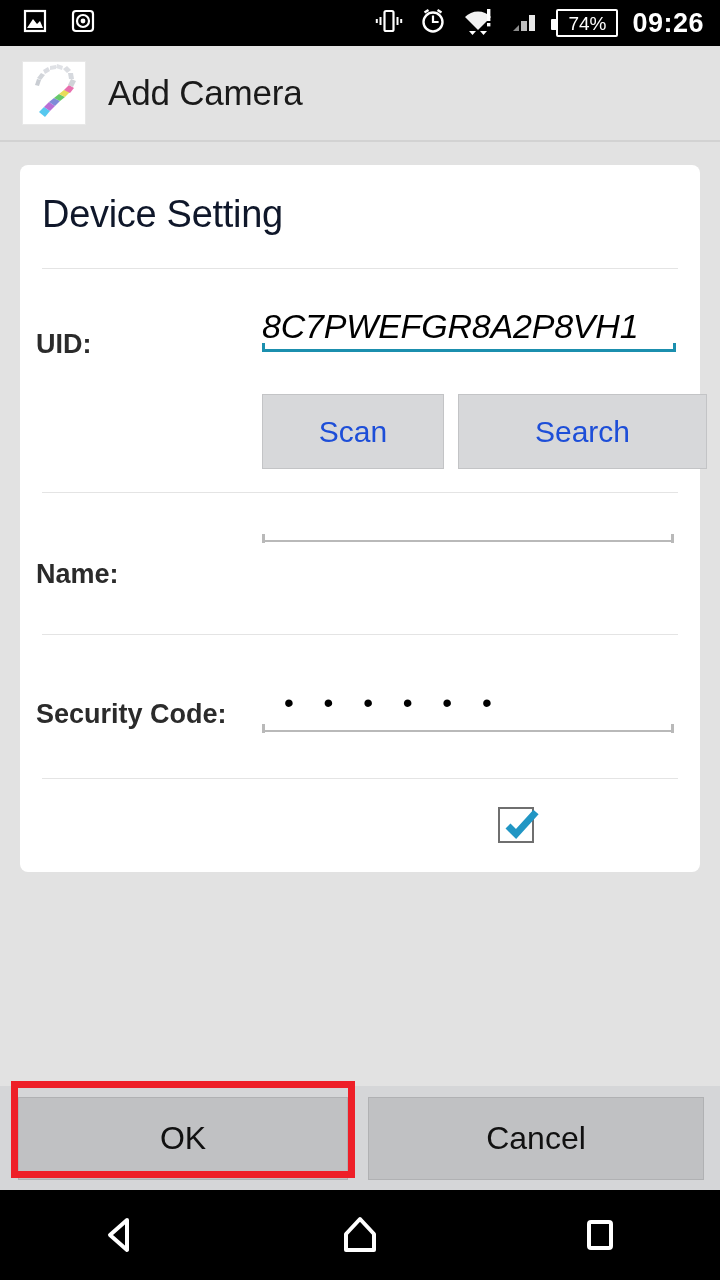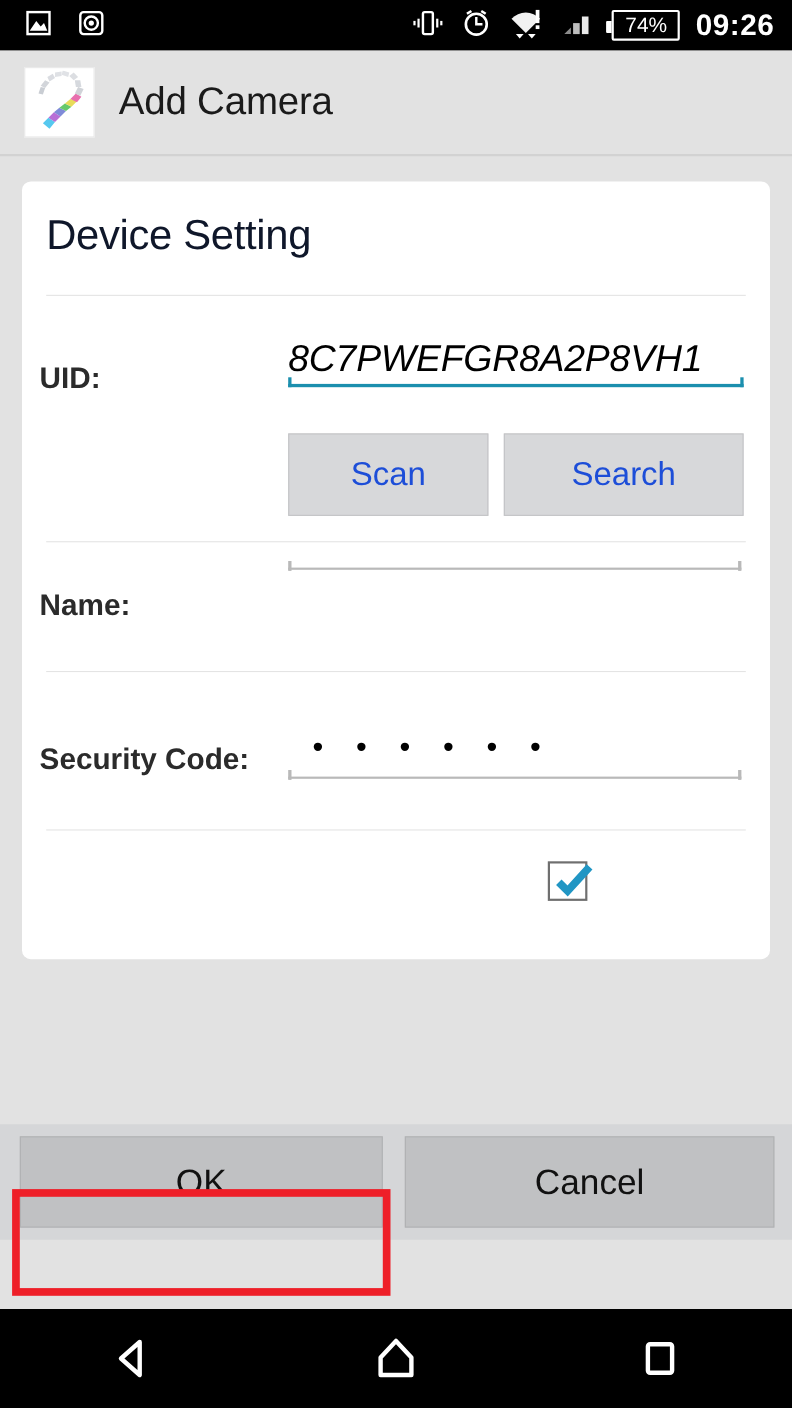--- a/index.html
+++ b/index.html
@@ -82,21 +82,21 @@
   .dots { font-size: 28px; color: #000; letter-spacing: 11px; line-height: 1; }
 
   .checkbox {
     position: relative; width: 36px; height: 36px;
     border: 2px solid #6f6f6f; background: #fff;
   }
   .checkbox svg { position: absolute; left: -4px; top: -9px; }
 
   
   .bottombar {
-    position: absolute; left: 0; top: 1022px; width: 720px; height: 105px;
+    position: absolute; left: 0; top: 1086px; width: 720px; height: 105px;
     background: #d5d6d8;
   }
   .btn-action {
     position: absolute; background: #c0c1c3; border: 1px solid #b0b1b3;
     font-size: 32px; color: #111;
     display: flex; align-items: center; justify-content: center;
   }
   .highlight {
     position: absolute; border: 7px solid #ee1f28; background: transparent;
     pointer-events: none;
@@ -209,28 +209,28 @@
       <div class="field" style="position:absolute; left:242px; top:-4px; width:414px;">
         <div class="field-val">8C7PWEFGR8A2P8VH1</div>
         <div class="underline ul-focus"></div>
       </div>
     </div>
 
     <div style="position:relative; height:80px; margin-top:34px;">
       <div class="btn-gray" style="position:absolute; left:242px; top:0; width:182px; height:75px;">
         <span>Scan</span>
       </div>
-      <div class="btn-gray" style="position:absolute; left:438px; top:0; width:218px; height:75px;">
+      <div class="btn-gray" style="position:absolute; left:438px; top:0; width:249px; height:75px;">
         <span>Search</span>
       </div>
     </div>
 
     <div class="hr thin" style="margin-top:18px;"></div>
 
-    <div class="row" style="margin-top:24px;">
+    <div class="row" style="margin-top:48px;">
       <span class="row-label" style="padding-top:18px;">Name:</span>
       <div class="field" style="position:absolute; left:242px; top:-4px; width:412px;">
         <div class="underline ul-plain"></div>
       </div>
     </div>
 
     <div class="hr thin" style="margin-top:44px;"></div>
 
     <div class="row" style="margin-top:46px;">
       <span class="row-label" style="padding-top:18px;">Security Code:</span>

